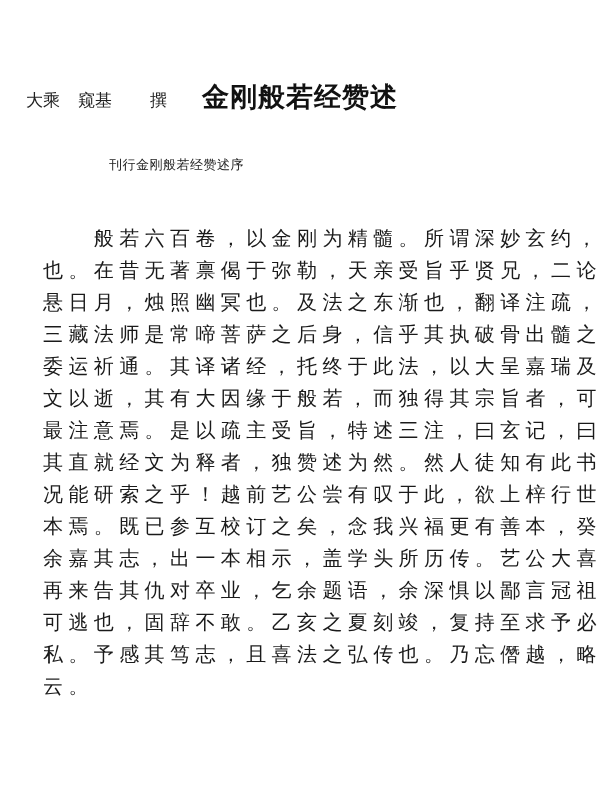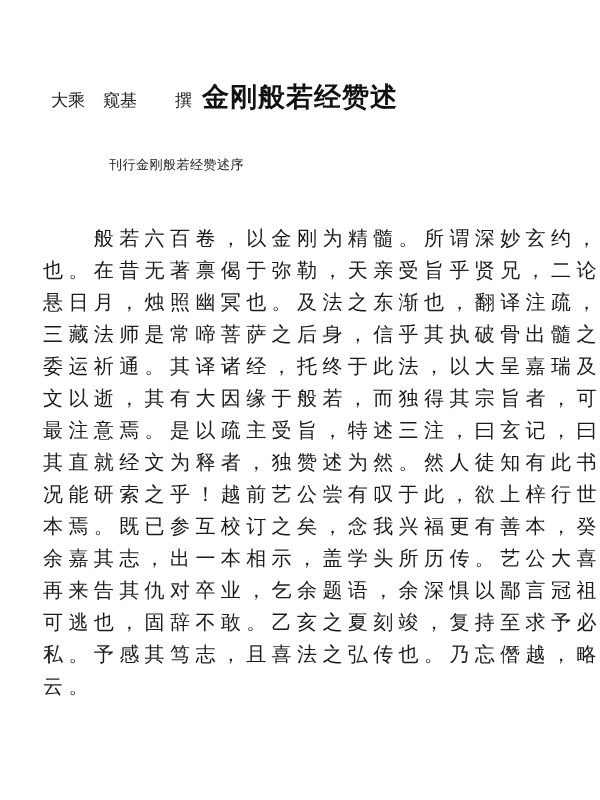--- a/index.html
+++ b/index.html
@@ -25,21 +25,21 @@
     font-weight: bold;
     font-size: 27px;
     line-height: 36px;
     letter-spacing: 1px;
     color: #111;
     margin-top: 45px;
   }
   .author {
     position: absolute;
     top: 88px;
-    left: 51px;
+    left: 26px;
     font-size: 17px;
     line-height: 24px;
     white-space: pre;
     color: #222;
   }
   .author span { display: inline-block; }
   .author .gap1 { width: 18px; }
   .author .gap2 { width: 38px; }
   .subtitle {
     position: absolute;

